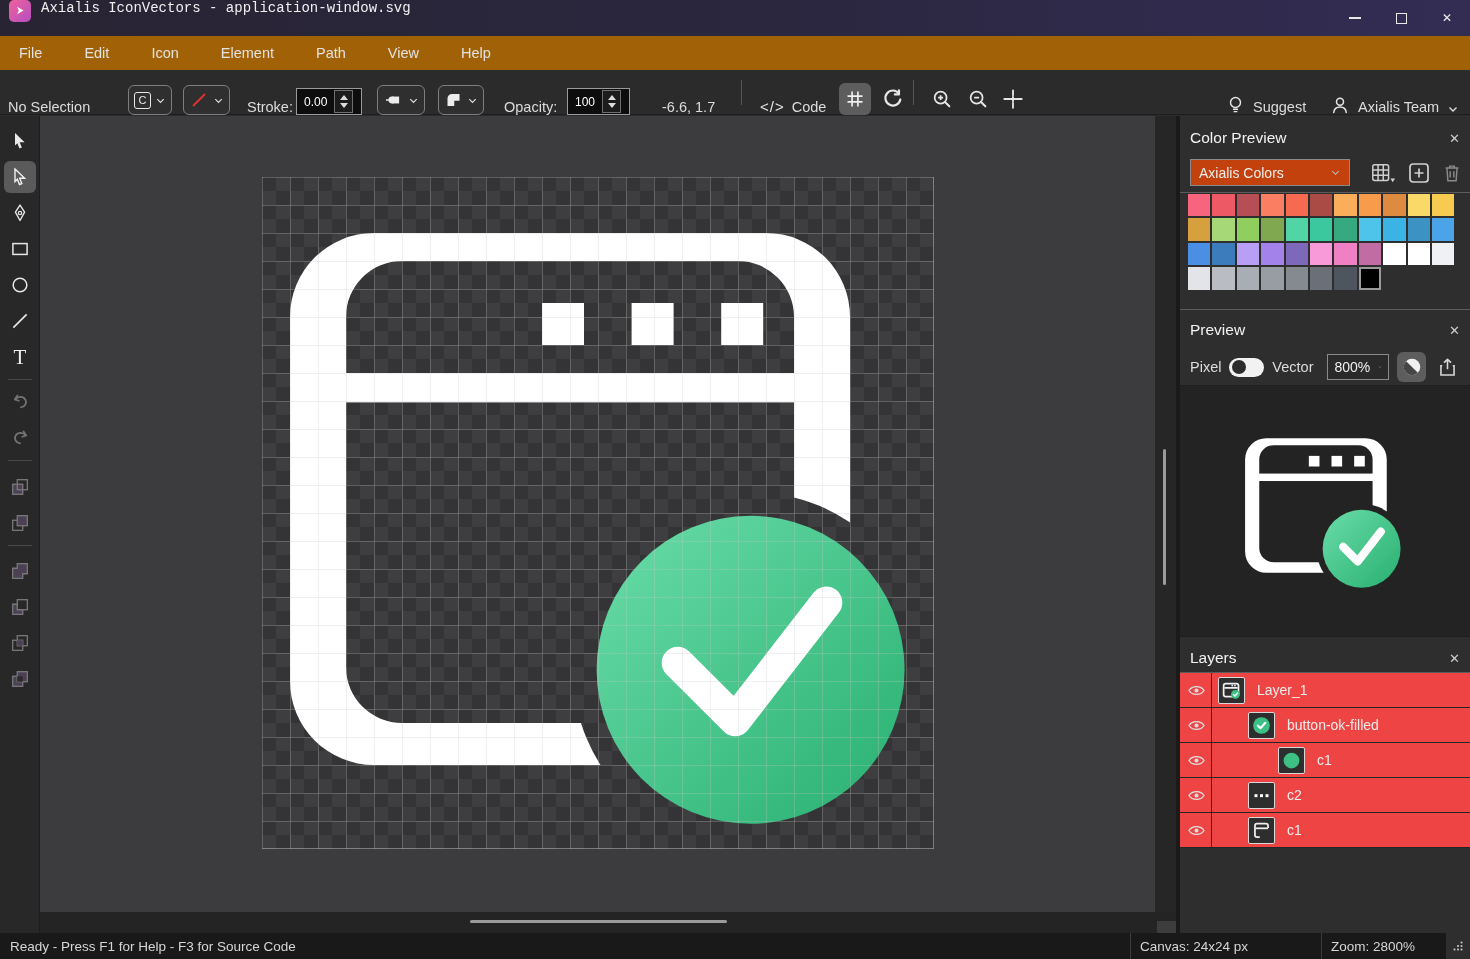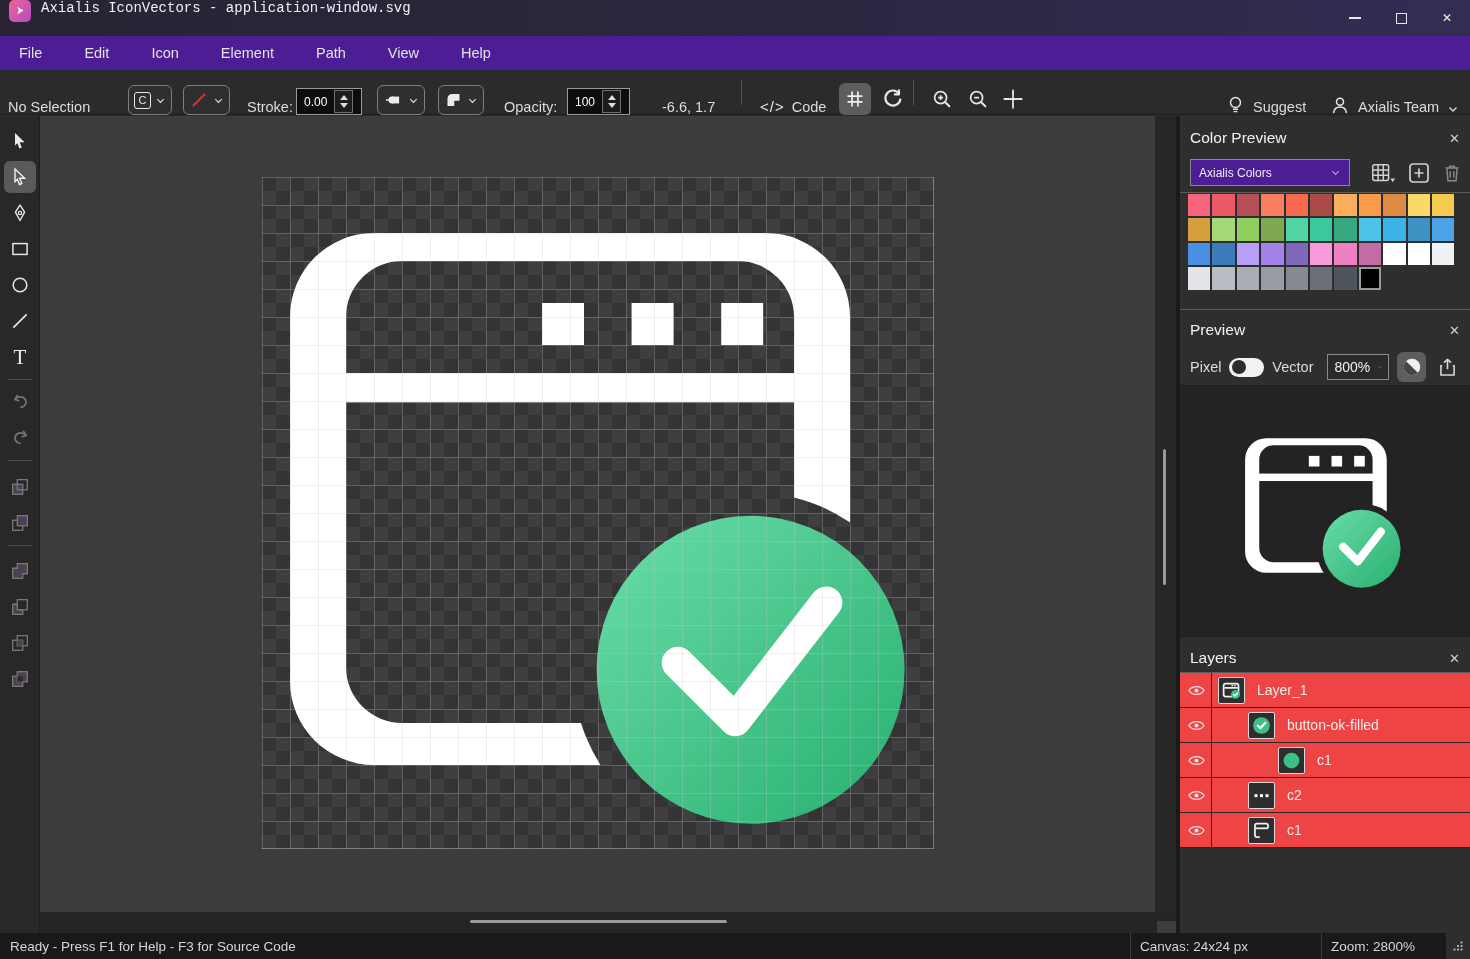--- a/index.html
+++ b/index.html
@@ -12,21 +12,21 @@
             display:flex;align-items:flex-start;font-family:Liberation Mono, monospace;}
   .appicon{width:22px;height:22px;margin:0 10px 0 9px;border-radius:5px;
            background:linear-gradient(135deg,#f0619c,#b44fc0);display:flex;align-items:center;justify-content:center;}
   .title-text{font-size:14px;color:#f0f0f0;}
   .wincontrols{position:absolute;right:0;top:0;height:36px;display:flex;}
   .wcbtn{width:46px;height:36px;display:flex;align-items:center;justify-content:center;color:#e8e8e8;}
   .wc-min{width:12px;height:1.5px;background:#e8e8e8;}
   .wc-max{width:11px;height:11px;border:1.2px solid #e8e8e8;}
   .wc-close{font-size:15px;line-height:1;}
   
-  .menubar{position:absolute;left:0;top:36px;width:1470px;height:34px;background:#4c1d95;
+  .menubar{position:absolute;left:0;top:36px;width:1470px;height:34px;background:#a16207;
            display:flex;align-items:center;padding-left:13px;gap:30px;}
   .menuitem{font-size:14.5px;color:#e2e2e2;padding:4px 6px;}
   
   .toolbar{position:absolute;left:0;top:70px;width:1470px;height:45px;background:#2b2b2b;border-bottom:1px solid #1e1e1e;}
   .tb{position:absolute;top:0;height:45px;display:flex;align-items:flex-end;}
   .tb-label{font-size:14.5px;color:#dcdcdc;}
   .tbbtn{height:30px;border:1px solid #7e7e7e;border-radius:6px;background:#2f2f2f;
          display:flex;align-items:center;padding:0 5px;gap:4px;}
   .spinbox{height:27px;border:1px solid #9a9a9a;background:#0d0d0d;display:flex;align-items:center;}
   .spinval{font-size:12px;color:#fff;padding:0 7px;min-width:34px;}
@@ -55,22 +55,22 @@
   .hthumb{position:absolute;left:430px;top:8px;width:257px;height:3px;background:#9a9a9a;border-radius:2px;}
   .vscroll{position:absolute;left:1115px;top:0;width:21px;height:796px;background:#262626;}
   .vthumb{position:absolute;left:8px;top:333px;width:3px;height:136px;background:#9a9a9a;border-radius:2px;}
   .scorner{position:absolute;left:1117px;top:805px;width:19px;height:12px;background:#3d3d3d;}
   
   .rightpanel{position:absolute;left:1176px;top:0;width:294px;height:817px;background:#2e2e2e;border-left:4px solid #1a1a1a;}
   .phead{position:absolute;left:0;width:290px;height:26px;display:flex;align-items:center;padding:0 10px;}
   .phead .ptitle{font-size:15.5px;color:#f2f2f2;}
   .pclose{margin-left:auto;font-size:13px;color:#cfcfcf;}
   .pdiv{position:absolute;left:0;width:290px;height:1px;background:#5c5c5c;}
-  .ddown{position:absolute;height:27px;border:1px solid #8a8a8a;background:#4c1d95;color:#eee;
-         display:flex;align-items:center;padding:8px 8px;font-size:12px;}
+  .ddown{position:absolute;height:27px;border:1px solid #8a8a8a;background:#c2410c;color:#eee;
+         display:flex;align-items:center;padding:8px 8px;font-size:14px;}
   .ddchev{margin-left:auto;color:#bbb;}
   .swgrid{position:absolute;left:8px;top:78px;display:flex;flex-direction:column;gap:2px;}
   .swrow{display:flex;gap:2px;}
   .sw{width:22.4px;height:22.4px;}
   .sw.selected{outline:2px solid #9a9a9a;outline-offset:-2px;}
   .pvviewport{position:absolute;left:0;top:269px;width:290px;height:252px;background:#232323;
               border-top:1px solid #1e1e1e;border-bottom:1px solid #1e1e1e;}
   .toggle{width:42px;height:19px;border-radius:10px;background:#f2f2f2;position:relative;}
   .toggle .knob{position:absolute;left:2.5px;top:2.5px;width:14px;height:14px;border-radius:50%;background:#2c2c2c;}
   .pvzoom{height:26px;border:1px solid #8a8a8a;background:#2a2a2a;color:#eee;font-size:14px;

